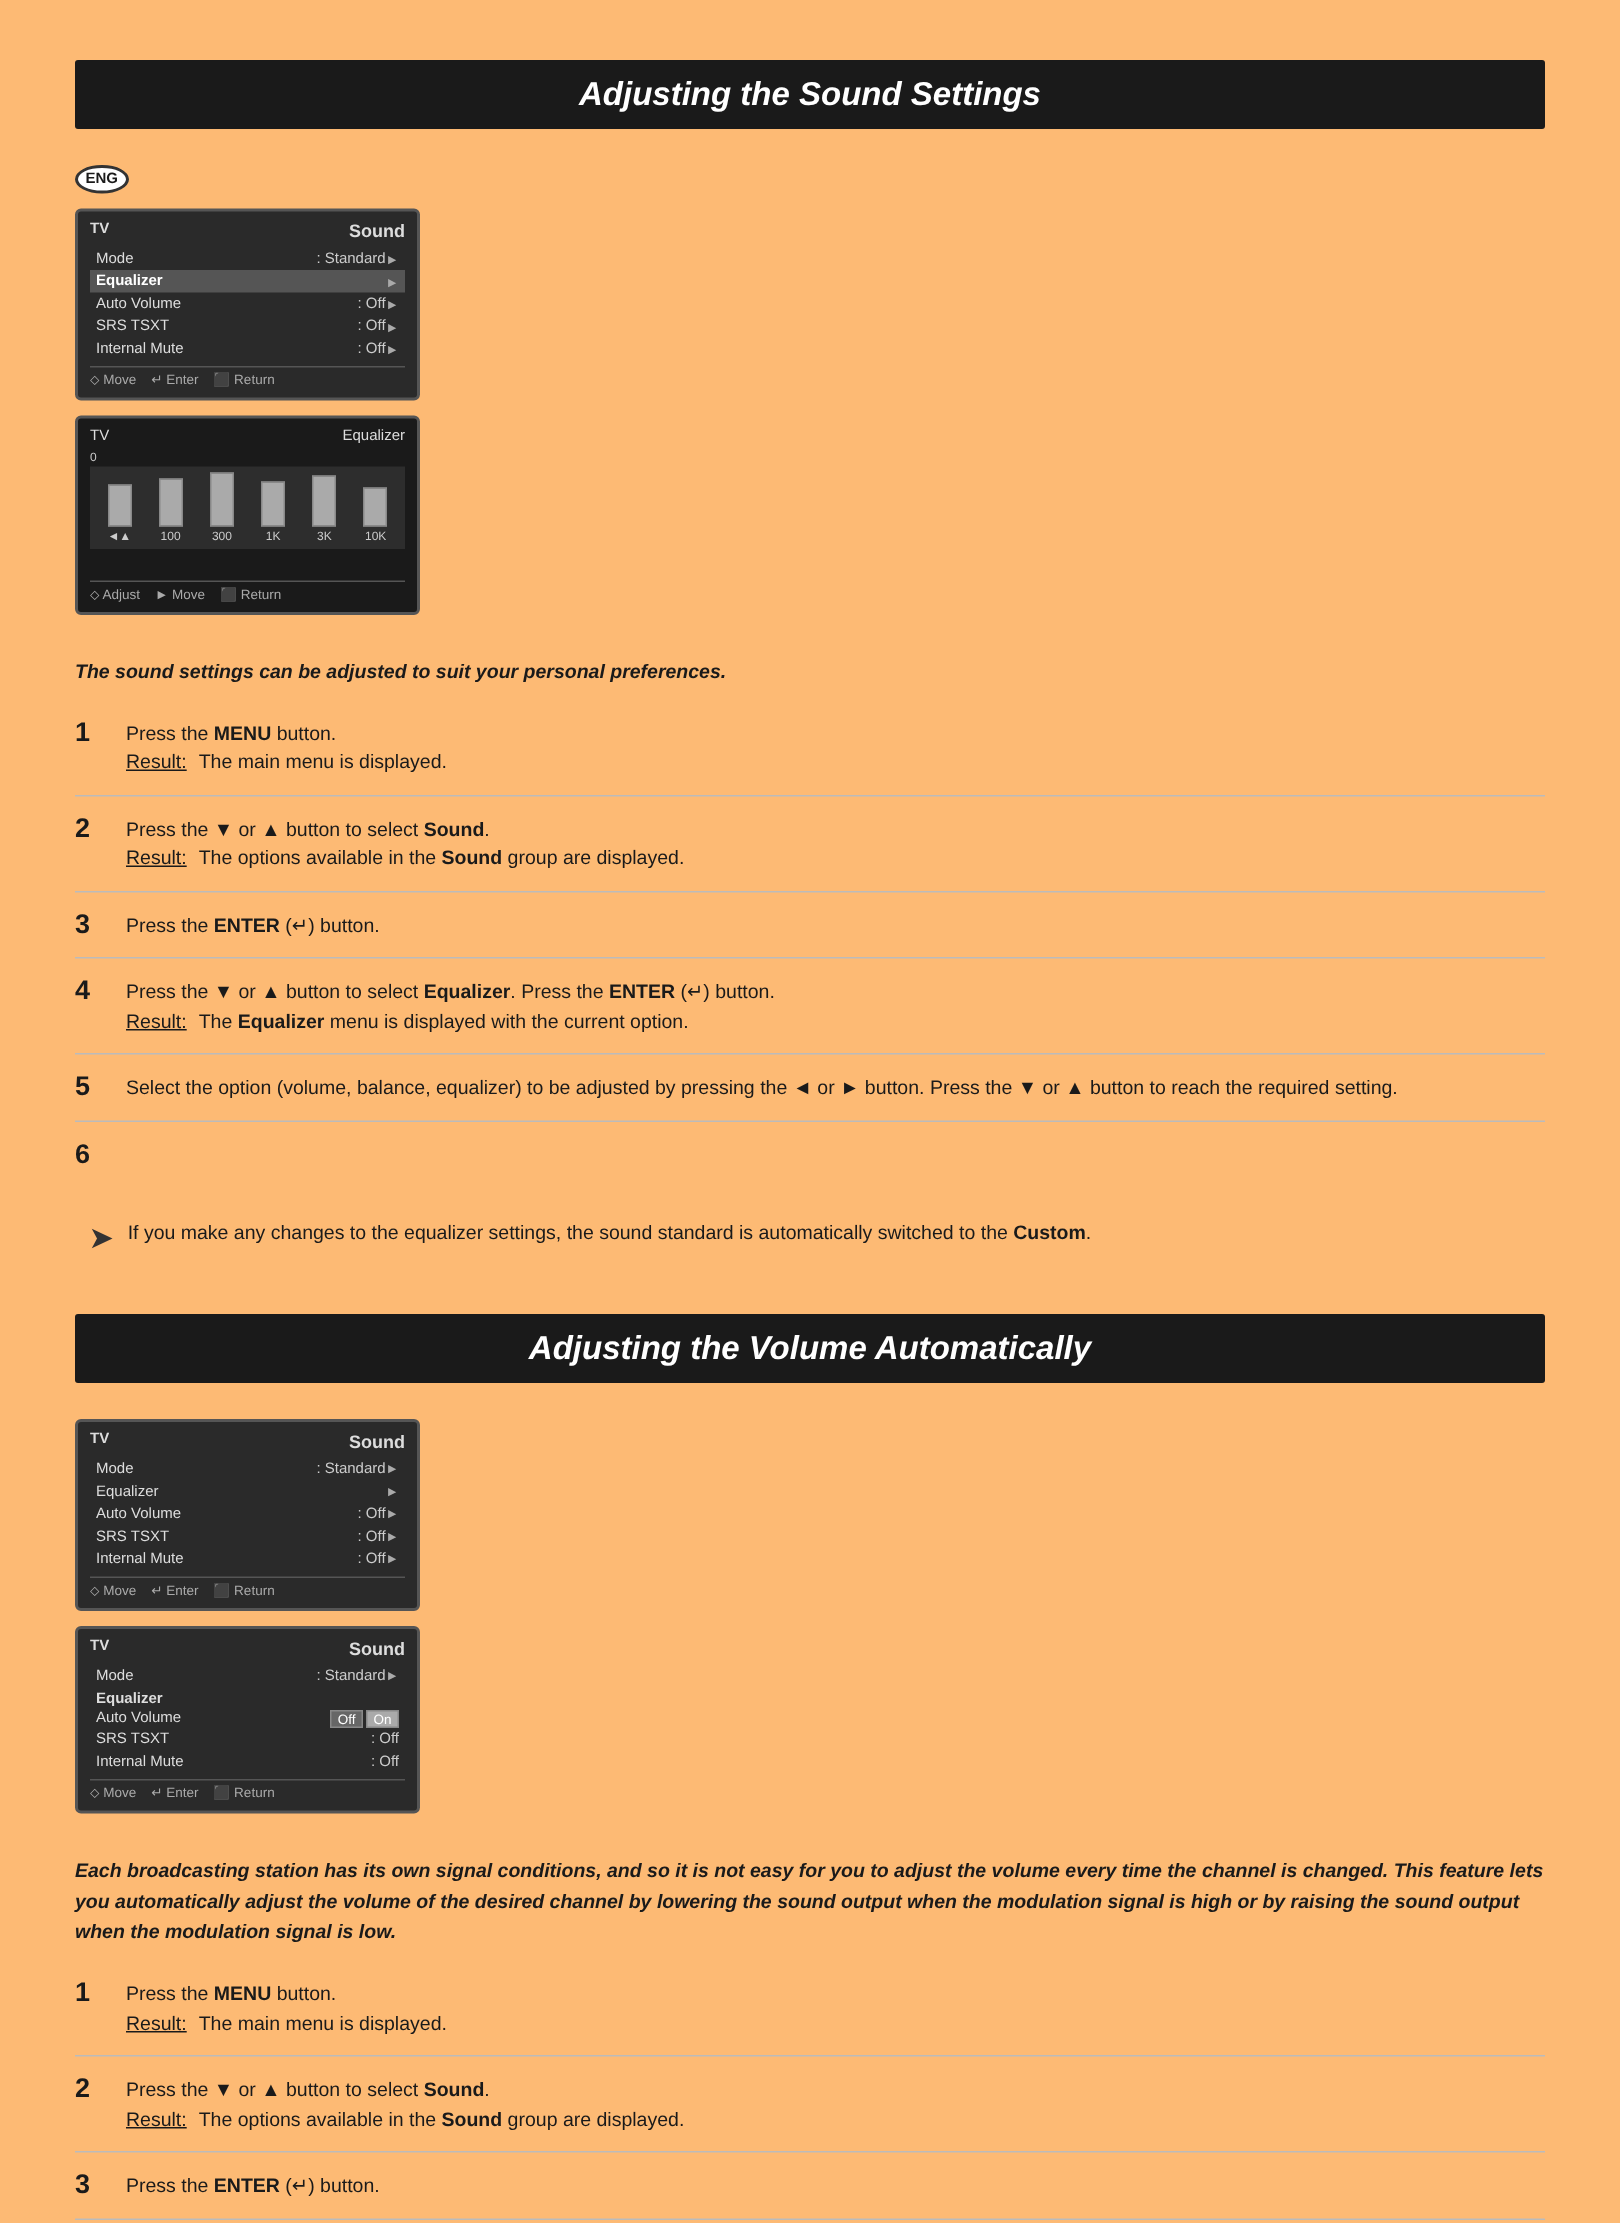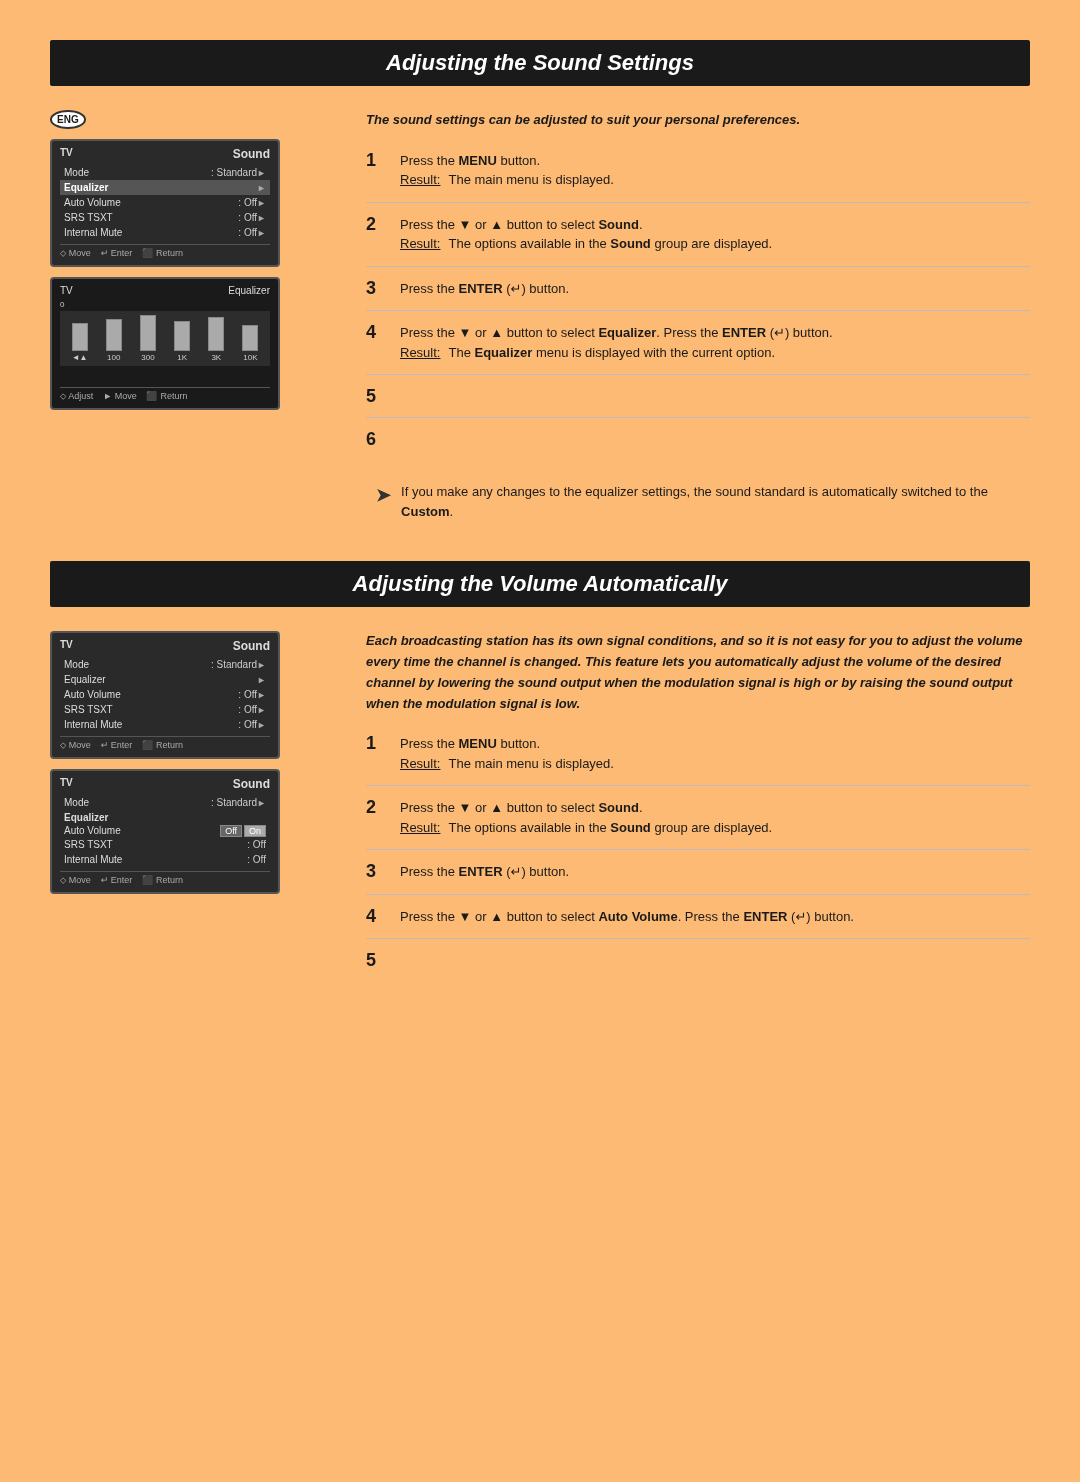--- a/index.html
+++ b/index.html
@@ -34,22 +34,23 @@
     }
 
     
     .section {
       margin-bottom: 30px;
     }
 
     
     .content-row {
       display: flex;
-      gap: 46px;
+      gap: 18px;
       margin-bottom: 20px;
+      flex-direction: column;
     }
 
     .left-col {
       width: 270px;
       flex-shrink: 0;
     }
 
     .right-col {
       flex: 1;
     }
@@ -417,20 +418,23 @@
               <div>Press the ▼ or ▲ button to select <b>Equalizer</b>. Press the <b>ENTER</b> (↵) button.</div>
               <div class="result-line">
                 <span class="result-label">Result:</span>
                 <span>The <b>Equalizer</b> menu is displayed with the current option.</span>
               </div>
             </div>
           </li>
 
           <li class="step">
             <span class="step-num">5</span>
+            <div class="step-content">
+              <div>Select the option (volume, balance, equalizer) to be adjusted by pressing the ◄ or ► button. Press the ▼ or ▲ button to reach the required setting.</div>
+            </div>
           </li>
 
           <li class="step">
             <span class="step-num">6</span>
           </li>
         </ol>
 
         <div class="note-box">
           <span class="note-arrow">➤</span>
           <span class="note-text">

